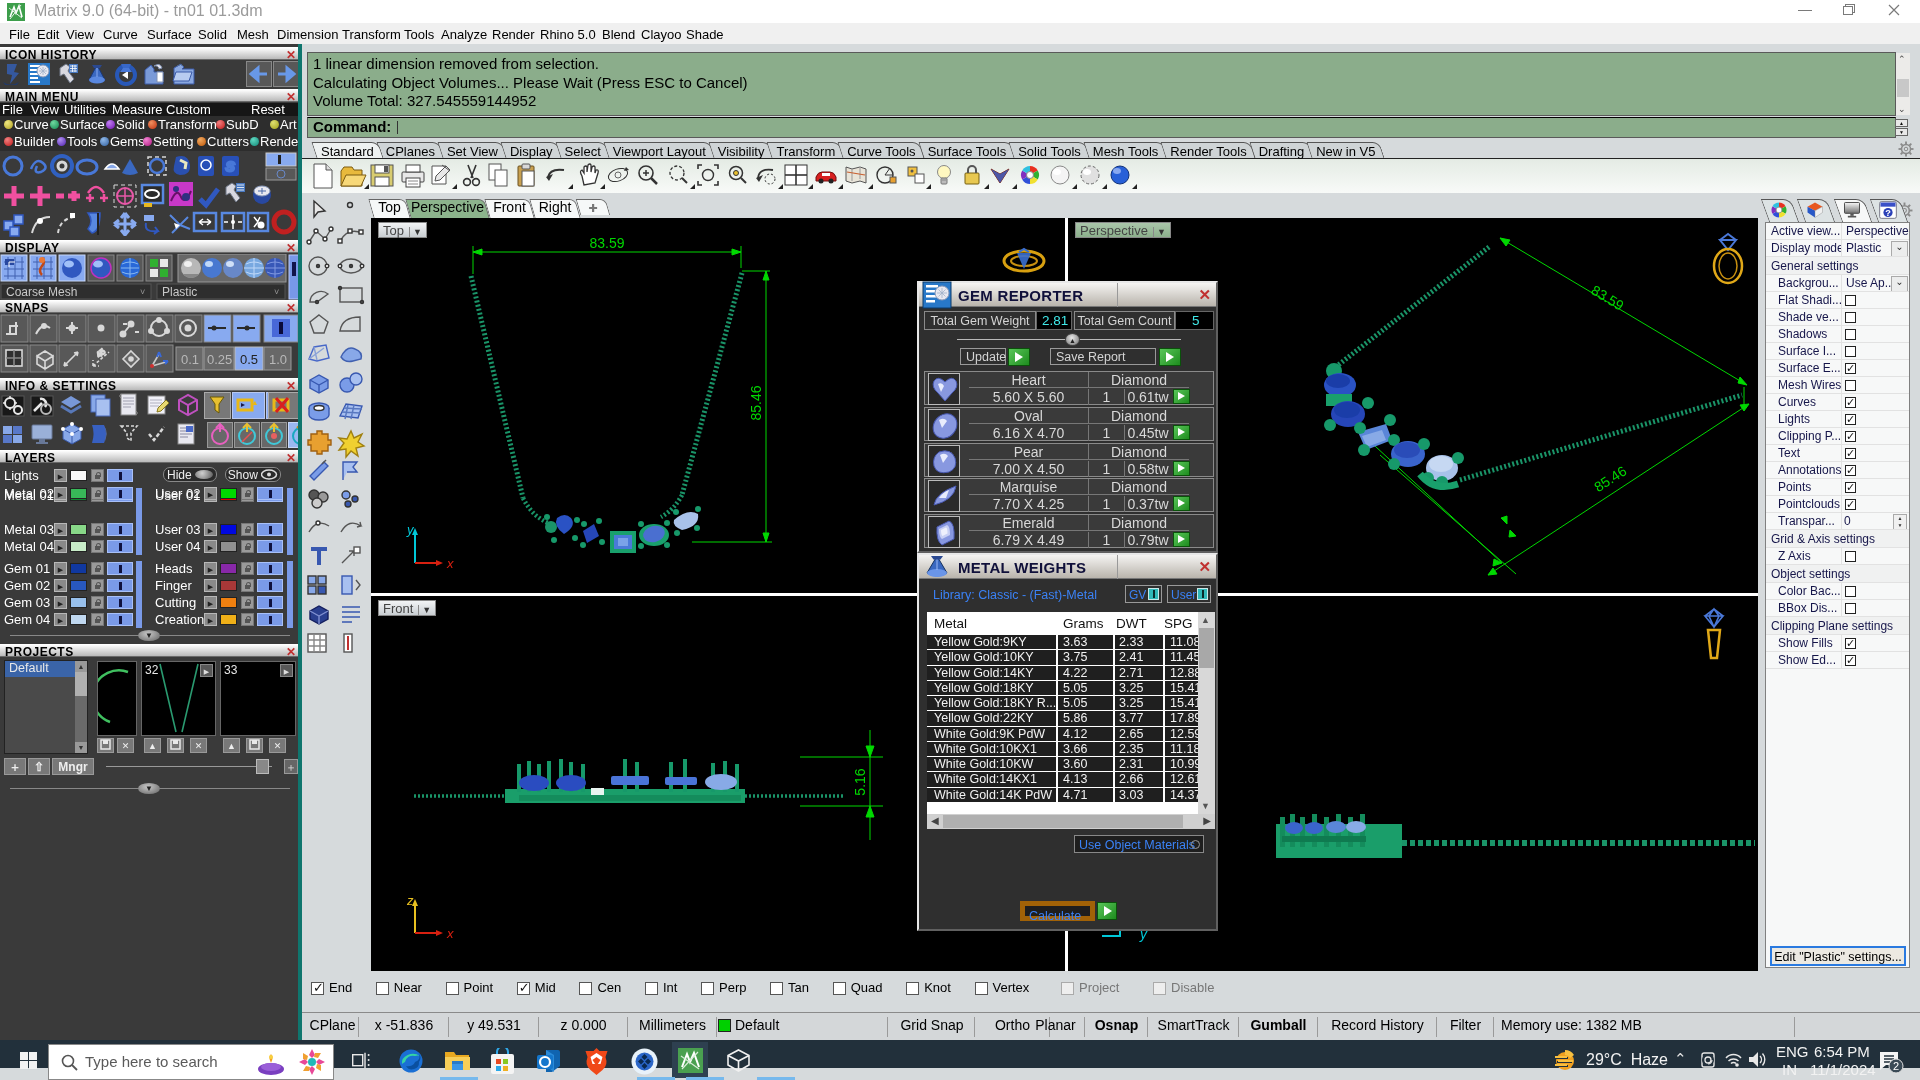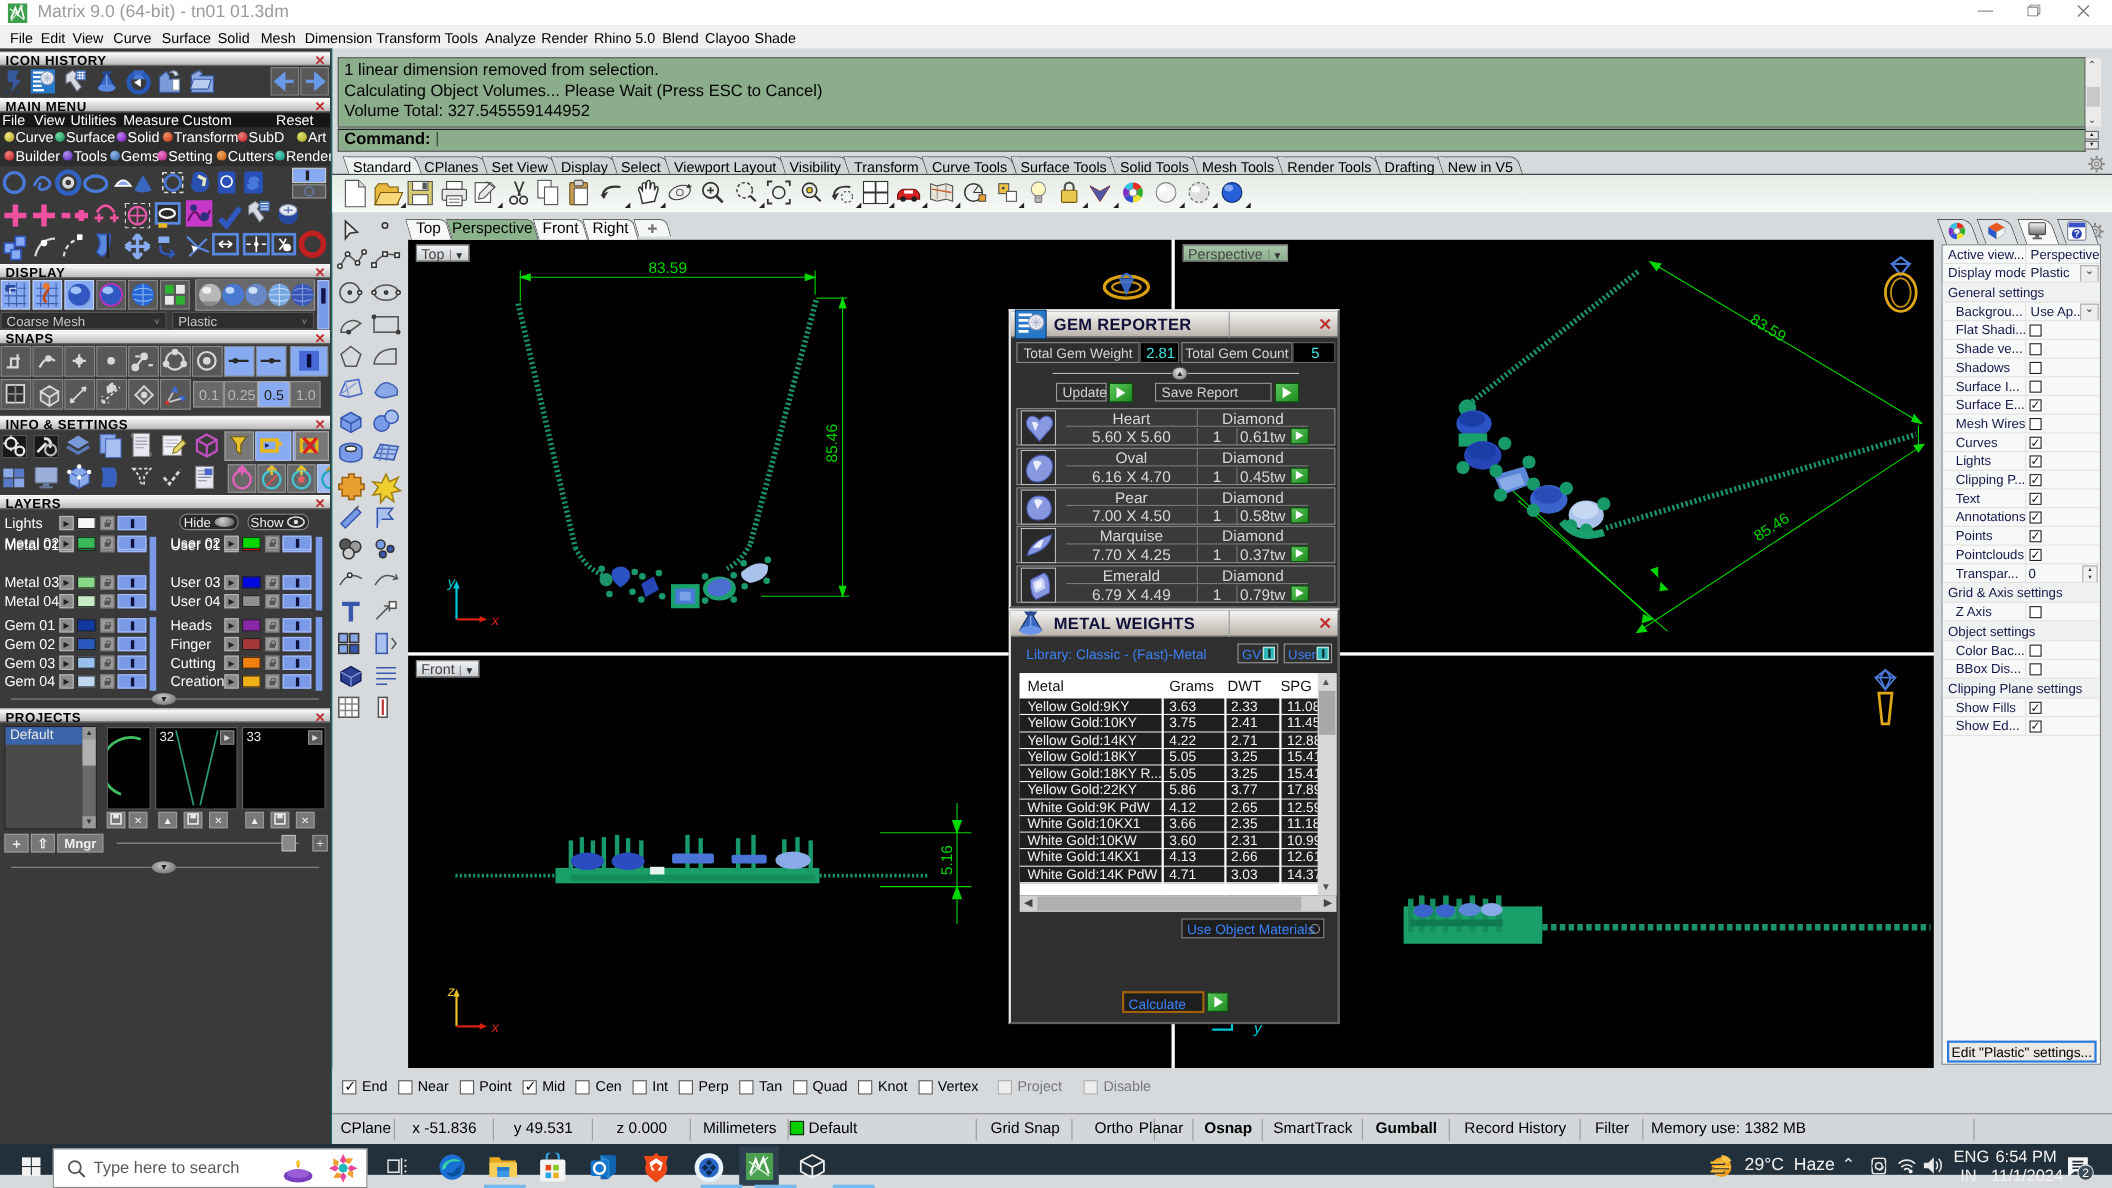--- a/index.html
+++ b/index.html
@@ -4,21 +4,21 @@
 <style>
 * { margin:0; padding:0; box-sizing:border-box; }
 html,body { width:1920px; height:1080px; overflow:hidden; }
 body { font-family:"Liberation Sans", sans-serif; position:relative; background:#d6dadc; }
 .abs { position:absolute; }
 
 #titlebar { left:0; top:0; width:1920px; height:23px; background:#ffffff; }
 #menubar { left:0; top:23px; width:1920px; height:21px; background:#f0f0f0; color:#000; font-size:13px; }
 #menubar span { position:absolute; top:4px; }
 
-#leftpanel { left:0; top:44px; width:302px; height:996px; background:#3a3a3a; border-right:1px solid #0f766e; overflow:hidden; }
+#leftpanel { left:0; top:44px; width:302px; height:996px; background:#3a3a3a; border-right:4px solid #0f766e; overflow:hidden; }
 .hdr { position:absolute; left:0; width:300px; height:13px; background:linear-gradient(#fdfdfd,#b9b9b9); border-top:1px solid #fff; border-bottom:1px solid #6a6a6a; }
 .hdr b { position:absolute; left:5px; top:0px; font-size:12px; color:#000; letter-spacing:0.5px; }
 .hdr .x { position:absolute; right:4px; top:0px; font-size:12px; color:#c03030; font-weight:bold; }
 .dot { position:absolute; width:9px; height:9px; border-radius:50%; }
 .lyr { position:absolute; left:0; width:300px; height:16px; color:#fff; font-size:13px; }
 .lyr .nm { position:absolute; left:4px; top:0; }
 .lyr .nm2 { position:absolute; left:155px; top:0; }
 .lyr .lbt { position:absolute; top:1px; width:13px; height:13px; background:#8a8a8a; border:1px solid #b8b8b8; color:#222; font-size:7px; text-align:center; line-height:13px; }
 .lyr .sw { position:absolute; top:2px; width:17px; height:11px; border:1px solid #222; }
 .lyr .lck { position:absolute; top:1px; width:13px; height:13px; background:#9a9a9a; border:1px solid #777; }
@@ -59,21 +59,21 @@
 .rrow { position:relative; height:17px; border-bottom:1px solid #e2e2e2; display:flex; align-items:center; white-space:nowrap; overflow:hidden; }
 .rlbl { width:76px; padding-left:12px; border-right:1px solid #e2e2e2; align-self:stretch; display:flex; align-items:center; overflow:hidden; flex-shrink:0; }
 .rval { padding-left:4px; }
 .rdrop { position:absolute; right:1px; top:1px; width:17px; height:16px; background:#eceded; border:1px solid #aaa; color:#333; font-size:10px; text-align:center; line-height:10px; }
 .rsect { height:18px; padding:2px 0 0 5px; background:#f0f1f1; border-bottom:1px solid #e2e2e2; }
 .cb { width:11px; height:11px; border:1px solid #222; background:#fff; margin-left:3px; position:relative; }
 .cb.on:after { content:"\2713"; position:absolute; left:0px; top:-2px; font-size:11px; color:#111; }
 .rspin { position:absolute; right:2px; top:1px; width:14px; height:16px; background:#f0f0f0; border:1px solid #aaa; font-size:5px; color:#333; text-align:center; line-height:7px; }
 
 #osnaprow { left:302px; top:971px; width:1618px; height:41px; background:#d6dadc; font-size:13px; color:#000; padding:9px 0 0 9px; }
-.os { margin-right:6px; }
+.os { margin-right:20px; }
 .os.dim { color:#777; }
 .ocb { display:inline-block; width:13px; height:13px; background:#fff; border:1px solid #555; vertical-align:-3px; margin-right:5px; position:relative; }
 .os.dim .ocb { border-color:#aaa; background:#eee; }
 .ocb.on:after { content:"\2713"; position:absolute; left:1px; top:-3px; font-size:13px; color:#111; }
 #statusbar { left:302px; top:1012px; width:1618px; height:28px; background:#d4d7d9; border-top:1px solid #8a8a8a; font-size:14px; color:#000; }
 .st { position:absolute; top:4px; height:20px; text-align:center; border-right:1px solid #9a9a9a; }
 
 #taskbar { left:0; top:1040px; width:1920px; height:28px; background:#22303b; }
 
 .dlg { position:absolute; background:#2f2f2f; border:2px solid; border-color:#e8e8e8 #606060 #606060 #e8e8e8; }
@@ -1711,21 +1711,21 @@
   </div>
   <div class="abs" style="left:8px;top:259px;width:288px;height:15px;background:#d0d0d0">
     <span style="position:absolute;left:4px;top:1px;color:#444;font-size:10px">◀</span>
     <span style="position:absolute;right:4px;top:1px;color:#444;font-size:10px">▶</span>
     <div class="abs" style="left:16px;top:1px;width:240px;height:13px;background:#b0b0b0"></div>
   </div>
   <div class="abs" style="left:155px;top:280px;width:130px;height:18px;border:1px solid #888;background:#1e1e1e">
       <span class="silver" style="position:absolute;left:4px;top:2px;font-size:12.5px">Use Object Materials</span>
       <span style="position:absolute;right:3px;top:4px;width:9px;height:9px;border:1px solid #999;border-radius:50%"></span>
     </div>
-  <div class="abs" style="left:101px;top:346px;width:75px;height:20px;border:2px solid #a16207;background:#1e1e1e">
+  <div class="abs" style="left:101px;top:346px;width:75px;height:20px;border:5px solid #a16207;background:#1e1e1e">
       <span class="silver" style="position:absolute;left:4px;top:3px;font-size:12.5px">Calculate</span>
     </div>
   <div class="greenbtn" style="left:178px;top:347px;width:20px;height:18px"></div>
 </div>
 <div id="osnaprow" class="abs">
   <span class="os"><span class="ocb on"></span>End</span>
   <span class="os"><span class="ocb"></span>Near</span>
   <span class="os"><span class="ocb"></span>Point</span>
   <span class="os"><span class="ocb on"></span>Mid</span>
   <span class="os"><span class="ocb"></span>Cen</span>

